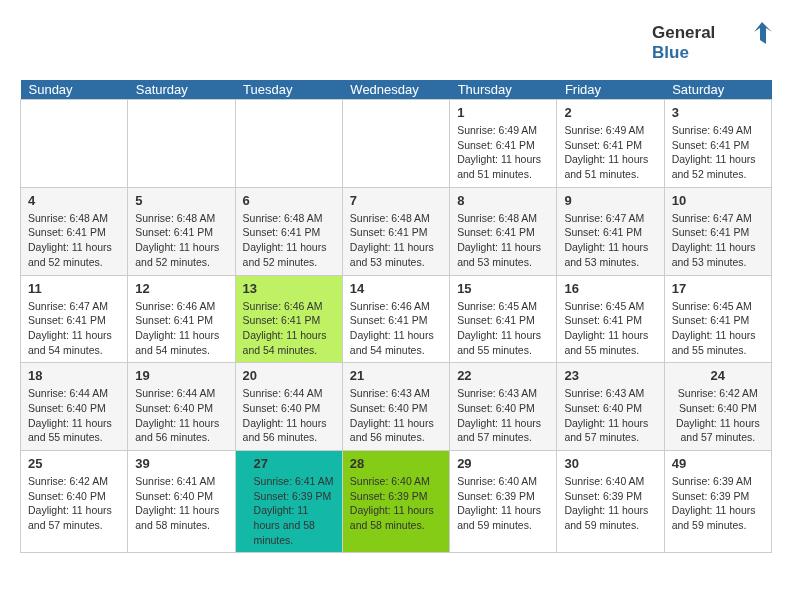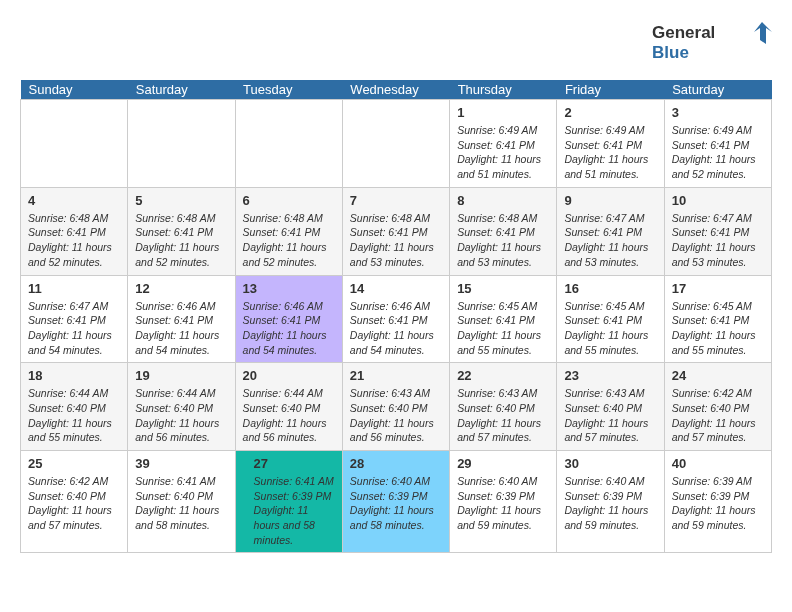--- a/index.html
+++ b/index.html
@@ -65,21 +65,20 @@
     .day-number {
       font-size: 13px;
       font-weight: bold;
       color: #333;
       margin-bottom: 3px;
     }
     .day-info {
       font-size: 10.5px;
       color: #333;
       line-height: 1.4;
-      font-style: italic;
     }
     .empty-cell {
       background: #fff !important;
     }
   </style>
 </head>
 <body>
 
 <div class="header-area">
   <div class="logo">
@@ -158,21 +157,21 @@
       </tr>
       <tr>
         <td style="background-color: rgb(255, 255, 255);">
           <div class="day-number">11</div>
           <div class="day-info">Sunrise: 6:47 AM<br>Sunset: 6:41 PM<br>Daylight: 11 hours and 54 minutes.</div>
         </td>
         <td style="background-color: rgb(255, 255, 255);">
           <div class="day-number">12</div>
           <div class="day-info">Sunrise: 6:46 AM<br>Sunset: 6:41 PM<br>Daylight: 11 hours and 54 minutes.</div>
         </td>
-        <td style="background-color: #c4b5fd;">
+        <td style="background-color: #bef264;">
           <div class="day-number">13</div>
           <div class="day-info">Sunrise: 6:46 AM<br>Sunset: 6:41 PM<br>Daylight: 11 hours and 54 minutes.</div>
         </td>
         <td style="background-color: rgb(255, 255, 255);">
           <div class="day-number">14</div>
           <div class="day-info">Sunrise: 6:46 AM<br>Sunset: 6:41 PM<br>Daylight: 11 hours and 54 minutes.</div>
         </td>
         <td style="background-color: rgb(255, 255, 255); margin-left: 12px;">
           <div class="day-number">15</div>
           <div class="day-info">Sunrise: 6:45 AM<br>Sunset: 6:41 PM<br>Daylight: 11 hours and 55 minutes.</div>
@@ -204,49 +203,49 @@
           <div class="day-info">Sunrise: 6:43 AM<br>Sunset: 6:40 PM<br>Daylight: 11 hours and 56 minutes.</div>
         </td>
         <td style="background-color: rgb(245, 245, 245);">
           <div class="day-number">22</div>
           <div class="day-info">Sunrise: 6:43 AM<br>Sunset: 6:40 PM<br>Daylight: 11 hours and 57 minutes.</div>
         </td>
         <td style="background-color: rgb(245, 245, 245);">
           <div class="day-number">23</div>
           <div class="day-info">Sunrise: 6:43 AM<br>Sunset: 6:40 PM<br>Daylight: 11 hours and 57 minutes.</div>
         </td>
-        <td style="background-color: rgb(245, 245, 245);">
+        <td style="background-color: rgb(245, 245, 245); text-align: center;">
           <div class="day-number">24</div>
           <div class="day-info">Sunrise: 6:42 AM<br>Sunset: 6:40 PM<br>Daylight: 11 hours and 57 minutes.</div>
         </td>
       </tr>
       <tr>
         <td style="background-color: rgb(255, 255, 255);">
           <div class="day-number">25</div>
           <div class="day-info">Sunrise: 6:42 AM<br>Sunset: 6:40 PM<br>Daylight: 11 hours and 57 minutes.</div>
         </td>
         <td style="background-color: rgb(255, 255, 255);">
           <div class="day-number">39</div>
           <div class="day-info">Sunrise: 6:41 AM<br>Sunset: 6:40 PM<br>Daylight: 11 hours and 58 minutes.</div>
         </td>
         <td style="background-color: #14b8a6; padding-left: 18px;">
           <div class="day-number">27</div>
           <div class="day-info">Sunrise: 6:41 AM<br>Sunset: 6:39 PM<br>Daylight: 11 hours and 58 minutes.</div>
         </td>
-        <td style="background-color: #7dd3fc; margin-top: 8px;">
+        <td style="background-color: #84cc16; margin-top: 8px;">
           <div class="day-number">28</div>
           <div class="day-info">Sunrise: 6:40 AM<br>Sunset: 6:39 PM<br>Daylight: 11 hours and 58 minutes.</div>
         </td>
         <td style="background-color: rgb(255, 255, 255);">
           <div class="day-number">29</div>
           <div class="day-info">Sunrise: 6:40 AM<br>Sunset: 6:39 PM<br>Daylight: 11 hours and 59 minutes.</div>
         </td>
         <td style="background-color: rgb(255, 255, 255);">
           <div class="day-number">30</div>
           <div class="day-info">Sunrise: 6:40 AM<br>Sunset: 6:39 PM<br>Daylight: 11 hours and 59 minutes.</div>
         </td>
         <td style="background-color: rgb(255, 255, 255);">
-          <div class="day-number">40</div>
+          <div class="day-number">49</div>
           <div class="day-info">Sunrise: 6:39 AM<br>Sunset: 6:39 PM<br>Daylight: 11 hours and 59 minutes.</div>
         </td>
       </tr>
     </tbody>
 </table>
 
 </body></html>

